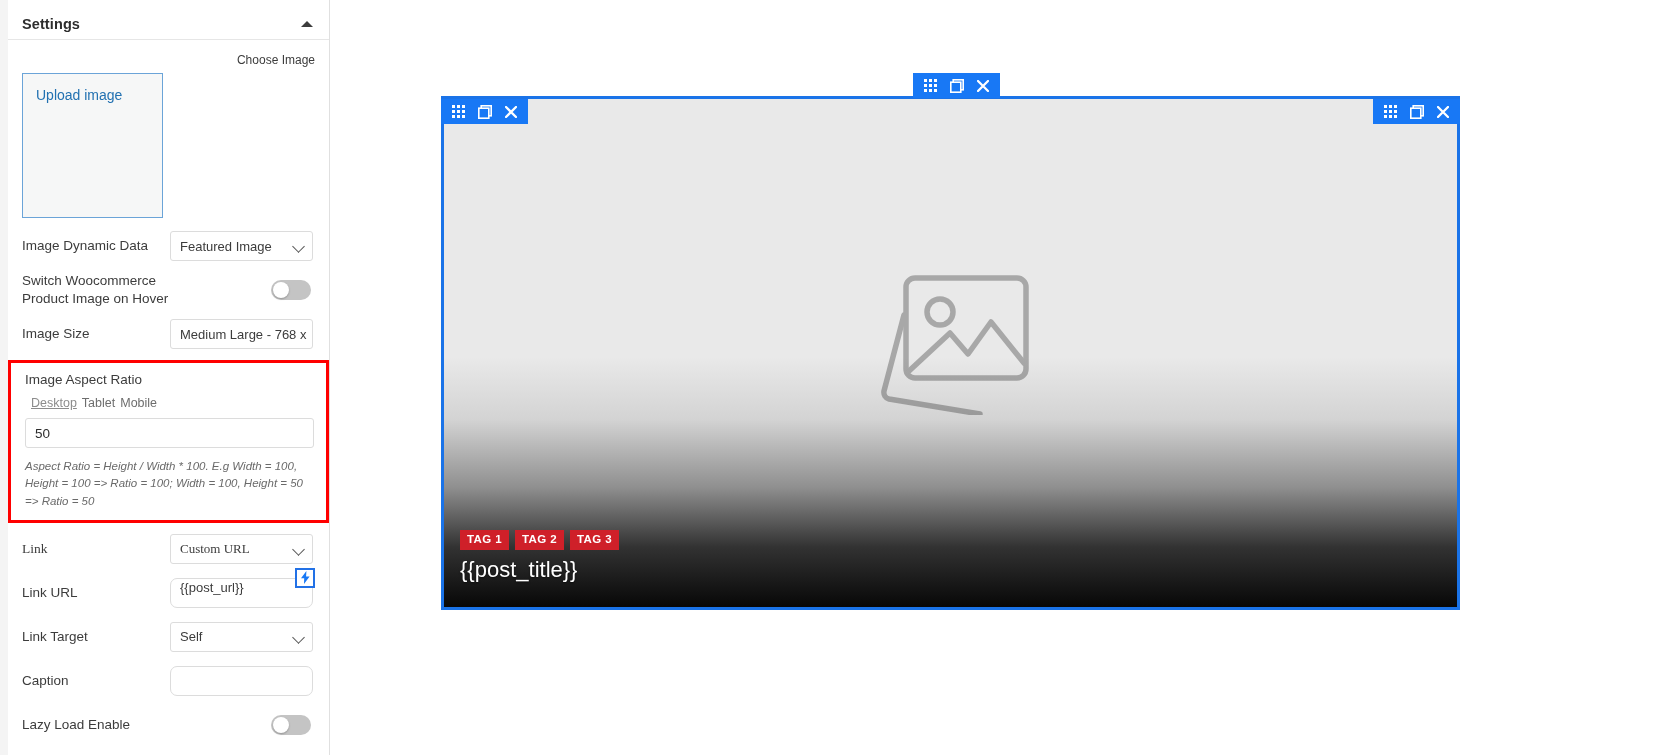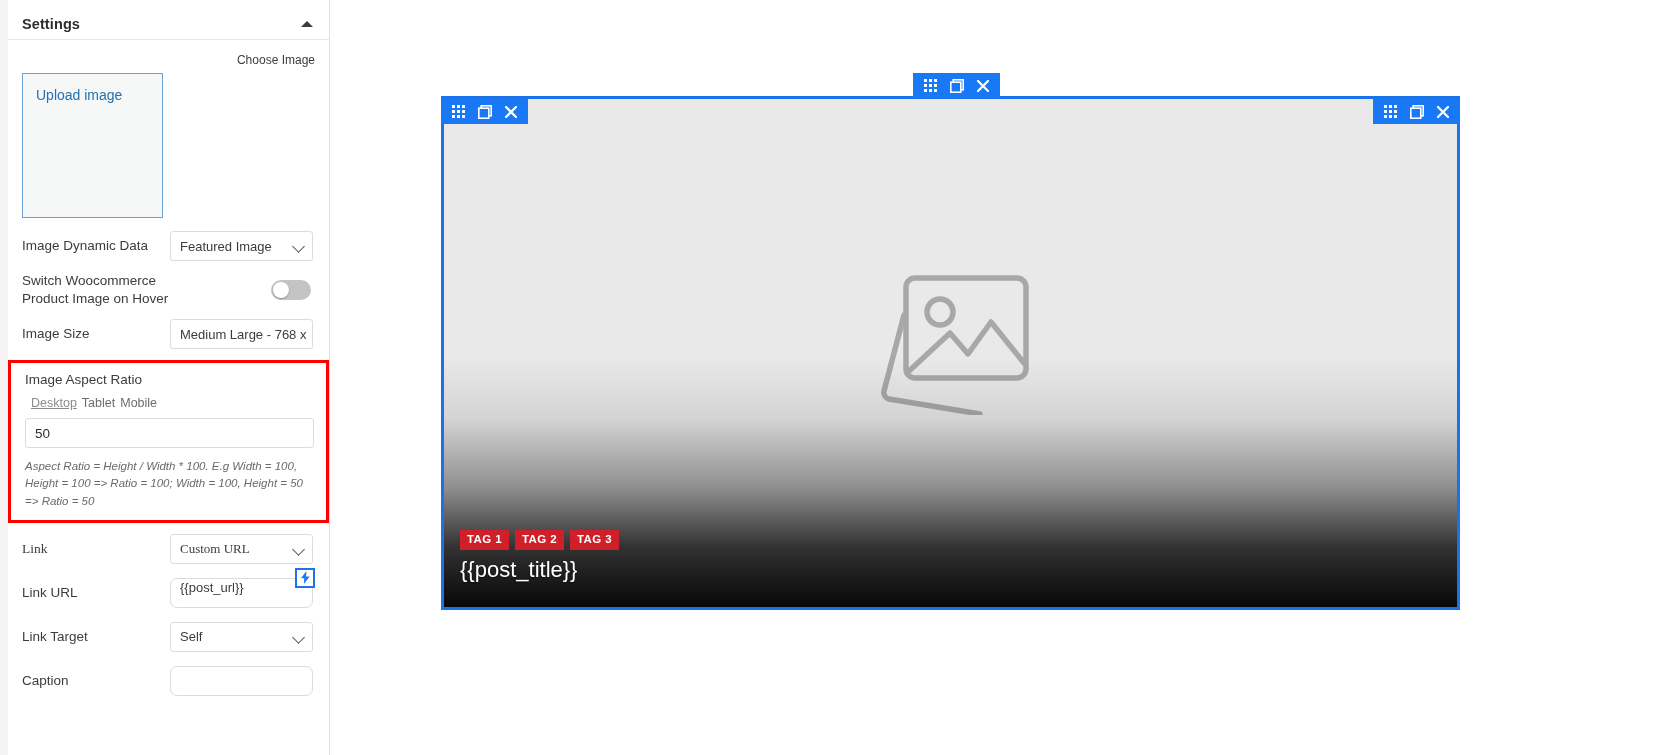--- a/index.html
+++ b/index.html
@@ -311,20 +311,28 @@
 
       <div class="row">
         <div class="lbl">Caption</div>
         <div class="ctl">
           <div class="textinput" placeholder="">
             <span></span>
           </div>
         </div>
       </div>
 
+      <div class="row">
+        <div class="lbl">Lazy Load Enable</div>
+        <div class="ctl">
+          <div class="toggle">
+            <div class="knob"></div>
+          </div>
+        </div>
+      </div>
 
     </div>
   </div>
 
   <div class="canvas">
 
     <div class="toolbar tb-top">
       <span class="tb-icon">
         <svg width="13" height="13" viewBox="0 0 13 13" aria-hidden="true">
           <g fill="#ffffff">

